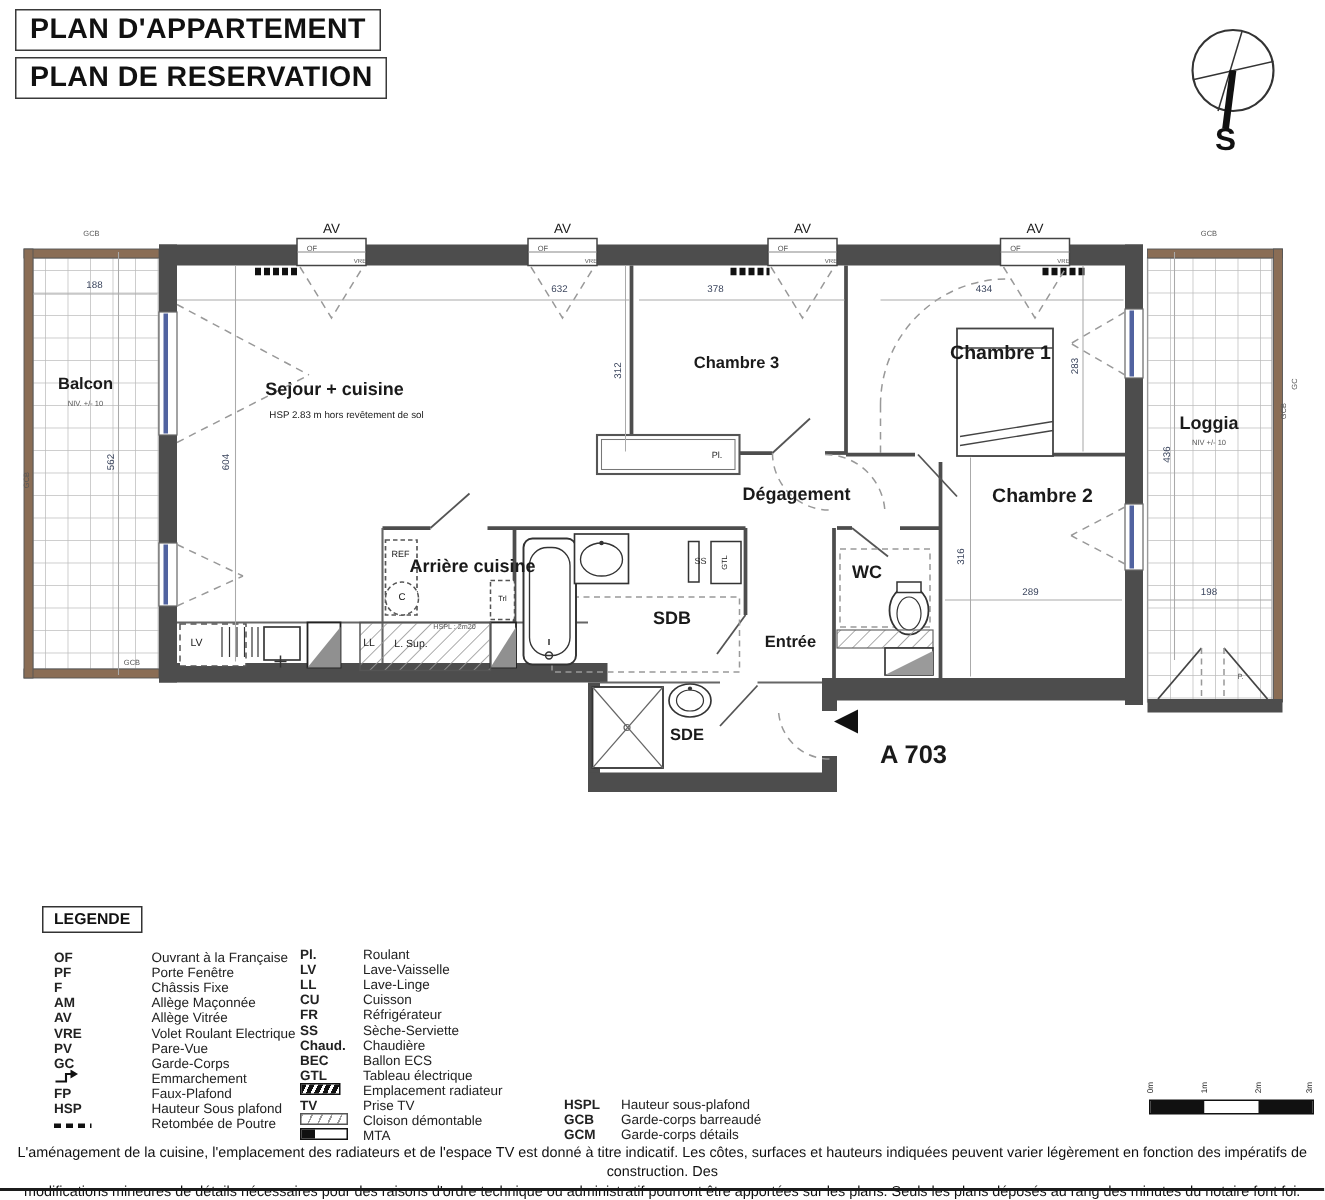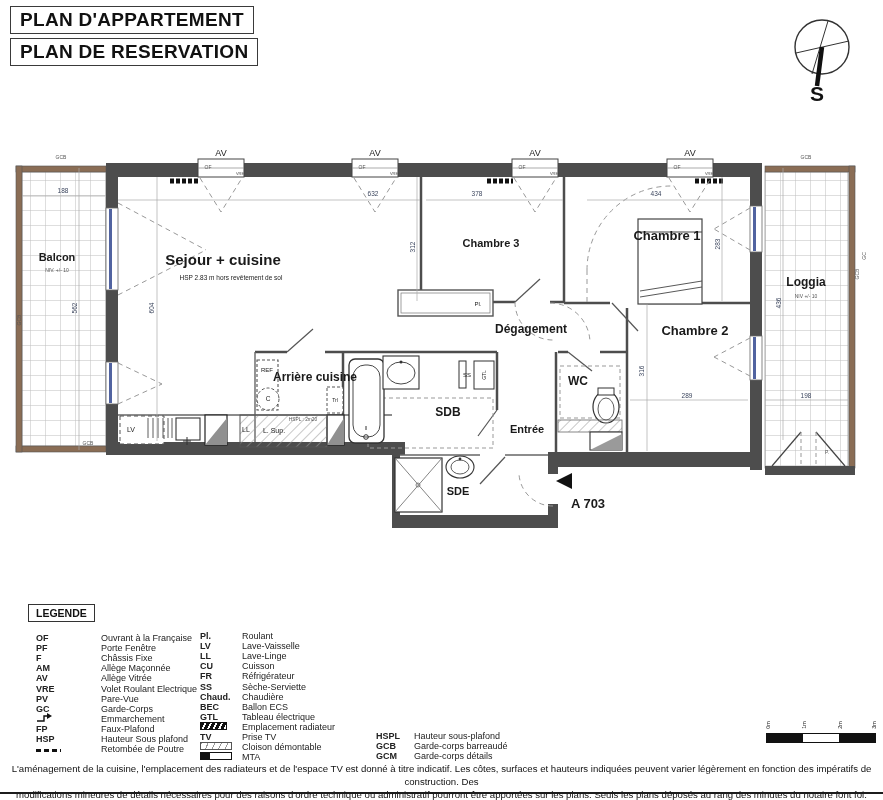--- a/index.html
+++ b/index.html
@@ -240,36 +240,36 @@
       <line x1="630" y1="400" x2="748" y2="400"></line>
       <line x1="765" y1="400" x2="848" y2="400"></line>
       <line x1="22" y1="196" x2="105" y2="196"></line>
       <line x1="79" y1="168" x2="79" y2="450"></line>
       <line x1="783" y1="168" x2="783" y2="440"></line>
     </g>
   </svg>
 
   <span class="compass-s" style="left:817px;top:94px;">S</span>
 
-  <span class="pl b" style="left:223px;top:259px;font-size:15px">Sejour + cuisine</span>
+  <span class="pl b" style="left:223px;top:259px;font-size:12px">Sejour + cuisine</span>
   <span class="pl" style="left:231px;top:278px;font-size:6.5px">HSP 2.83 m hors revêtement de sol</span>
   <span class="pl b" style="left:491px;top:243px;font-size:11px">Chambre 3</span>
   <span class="pl b" style="left:667px;top:235px;font-size:13px">Chambre 1</span>
   <span class="pl b" style="left:695px;top:330px;font-size:13px">Chambre 2</span>
   <span class="pl b" style="left:531px;top:329px;font-size:12px">Dégagement</span>
   <span class="pl b" style="left:315px;top:377px;font-size:12px">Arrière cuisine</span>
   <span class="pl b" style="left:448px;top:412px;font-size:12px">SDB</span>
   <span class="pl b" style="left:578px;top:381px;font-size:12px">WC</span>
   <span class="pl b" style="left:527px;top:429px;font-size:11px">Entrée</span>
   <span class="pl b" style="left:458px;top:491px;font-size:11px">SDE</span>
   <span class="pl b" style="left:57px;top:257px;font-size:11px">Balcon</span>
   <span class="pl tiny" style="left:57px;top:270px;font-size:5px">NIV. +/- 10</span>
   <span class="pl b" style="left:806px;top:282px;font-size:12px">Loggia</span>
   <span class="pl tiny" style="left:806px;top:296px;font-size:5px">NIV +/- 10</span>
-  <span class="pl b" style="left:588px;top:503px;font-size:13px">A 703</span>
+  <span class="pl b" style="left:609px;top:503px;font-size:17px">A 703</span>
 
   <span class="pl dim" style="left:373px;top:194px;font-size:6.5px">632</span>
   <span class="pl dim rot" style="left:152px;top:308px;font-size:6.5px">604</span>
   <span class="pl dim" style="left:477px;top:194px;font-size:6.5px">378</span>
   <span class="pl dim rot" style="left:413px;top:247px;font-size:6.5px">312</span>
   <span class="pl dim" style="left:656px;top:194px;font-size:6.5px">434</span>
   <span class="pl dim rot" style="left:718px;top:244px;font-size:6.5px">283</span>
   <span class="pl dim" style="left:687px;top:396px;font-size:6.5px">289</span>
   <span class="pl dim rot" style="left:642px;top:371px;font-size:6.5px">316</span>
   <span class="pl dim" style="left:63px;top:191px;font-size:6.5px">188</span>

